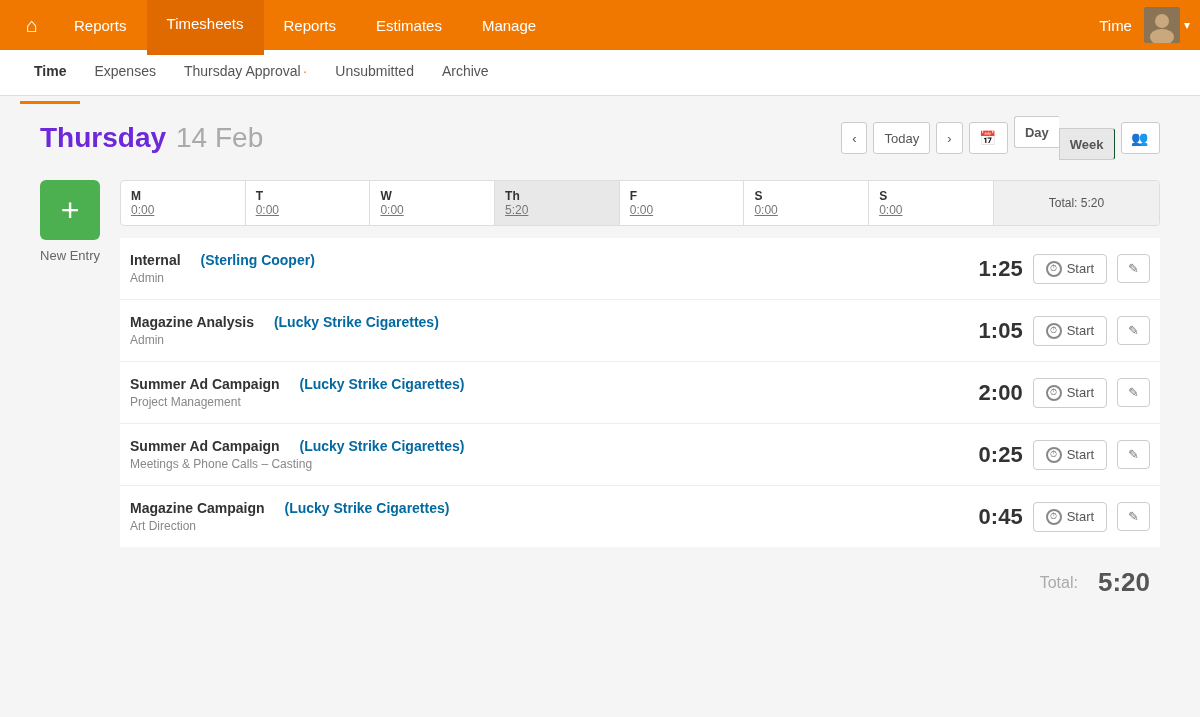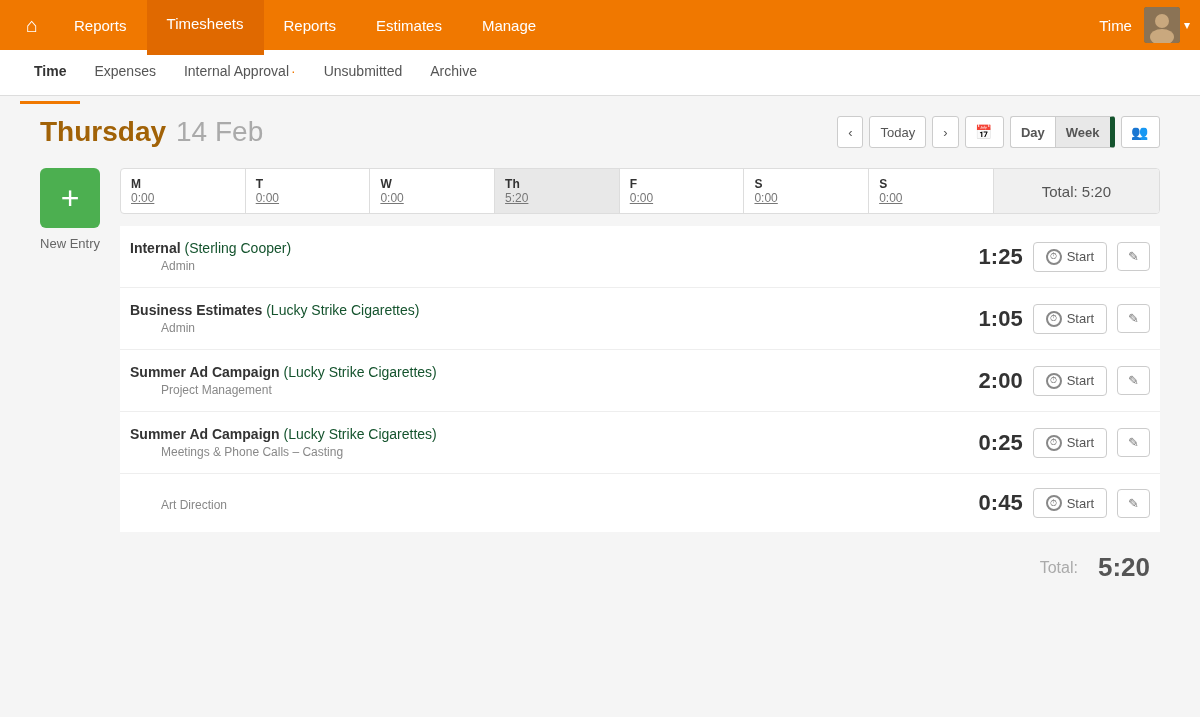--- a/index.html
+++ b/index.html
@@ -88,21 +88,21 @@
       display: flex;
       align-items: center;
       margin-bottom: 20px;
     }
     .date-display {
       display: flex; align-items: baseline; gap: 10px; flex: 1;
     }
     .date-weekday {
       font-size: 28px;
       font-weight: bold;
-      color: #a16207;
+      color: #6d28d9;
     }
     .date-date {
       font-size: 28px;
       color: #aaa;
       font-weight: normal;
     }
     .controls {
       display: flex; align-items: center; gap: 6px;
     }
     .ctrl-btn {
@@ -119,21 +119,21 @@
     .ctrl-btn.today { font-weight: 500; }
     .ctrl-group {
       display: flex;
     }
     .ctrl-group .ctrl-btn {
       border-radius: 0;
       border-right: none;
       font-weight: bold;
     }
     .ctrl-group .ctrl-btn:first-child { border-radius: 3px 0 0 3px; }
-    .ctrl-group .ctrl-btn:last-child { border-radius: 0 3px 3px 0; border-right: 5px solid #14532d; }
+    .ctrl-group .ctrl-btn:last-child { border-radius: 0 3px 3px 0; border-right: 1px solid #14532d; margin-top: 12px; }
     .ctrl-btn.active-view { background: #e8e8e8; font-weight: bold; }
 
     
     .content-body {
       display: flex;
       gap: 20px;
     }
 
     
     .new-entry-col {
@@ -181,41 +181,41 @@
     }
     .week-cell:last-child { border-right: none; }
     .week-cell.active { background: #e8e8e8; }
     .week-cell .day-name { font-weight: bold; color: #333; }
     .week-cell .day-time { color: #777; text-decoration: underline; }
     .week-total {
       flex: 1.4;
       padding: 8px 10px;
       background: #f0f0f0;
       display: flex; align-items: center; justify-content: center;
-      font-size: 15px;
+      font-size: 12px;
       color: #555;
       font-weight: 500;
     }
 
     
     .entries-list { }
     .entry-row {
       background: white;
       border-bottom: 1px solid #eee;
       padding: 14px 10px;
       display: flex;
       align-items: center;
       gap: 10px;
     }
     .entry-row:last-child { border-bottom: none; }
     .entry-info { flex: 1; }
     .entry-title { font-size: 14px; }
     .entry-title .project-name { font-weight: bold; }
-    .entry-title .client-name { font-weight: normal; color: #14532d; }
-    .entry-subtitle { font-size: 12px; color: #888; margin-top: 3px; margin-left: 31px; }
+    .entry-title .client-name { font-weight: bold; color: #0369a1; margin-left: 16px; }
+    .entry-subtitle { font-size: 12px; color: #888; margin-top: 3px; }
     .entry-duration {
       font-size: 22px;
       font-weight: bold;
       color: #333;
       min-width: 60px;
       text-align: right;
     }
     .start-btn {
       border: 1px solid #ccc;
       background: white;
@@ -283,21 +283,21 @@
       </div>
       <span class="avatar-chevron">▾</span>
     </div>
   </div>
 </nav>
 
 <nav class="sub-nav">
   <div class="sub-item active">Time</div>
   <div class="sub-item">Expenses</div>
   <div class="sub-item">
-    <span>Internal Approval</span>
+    <span>Thursday Approval</span>
       <span class="dot">·</span>
   </div>
   <div class="sub-item">Unsubmitted</div>
   <div class="sub-item">Archive</div>
 </nav>
 
 <div class="main-content">
 
   <div class="header-row">
     <div class="date-display">
@@ -380,21 +380,21 @@
             <span>Start</span>
           </button>
           <button class="edit-btn">
             <span>✎</span>
           </button>
         </div>
 
         <div class="entry-row">
           <div class="entry-info">
             <div class="entry-title">
-              <span class="project-name">Business Estimates</span>
+              <span class="project-name">Magazine Analysis</span>
               <span class="client-name"> <span>(Lucky Strike Cigarettes)</span></span>
             </div>
             <div class="entry-subtitle">Admin</div>
           </div>
           <div class="entry-duration">1:05</div>
           <button class="start-btn">
             <span class="timer-icon">⏱</span>
             <span>Start</span>
           </button>
           <button class="edit-btn">
@@ -433,20 +433,24 @@
             <span class="timer-icon">⏱</span>
             <span>Start</span>
           </button>
           <button class="edit-btn">
             <span>✎</span>
           </button>
         </div>
 
         <div class="entry-row">
           <div class="entry-info">
+            <div class="entry-title">
+              <span class="project-name">Magazine Campaign</span>
+              <span class="client-name"> <span>(Lucky Strike Cigarettes)</span></span>
+            </div>
             <div class="entry-subtitle">Art Direction</div>
           </div>
           <div class="entry-duration">0:45</div>
           <button class="start-btn">
             <span class="timer-icon">⏱</span>
             <span>Start</span>
           </button>
           <button class="edit-btn">
             <span>✎</span>
           </button>

